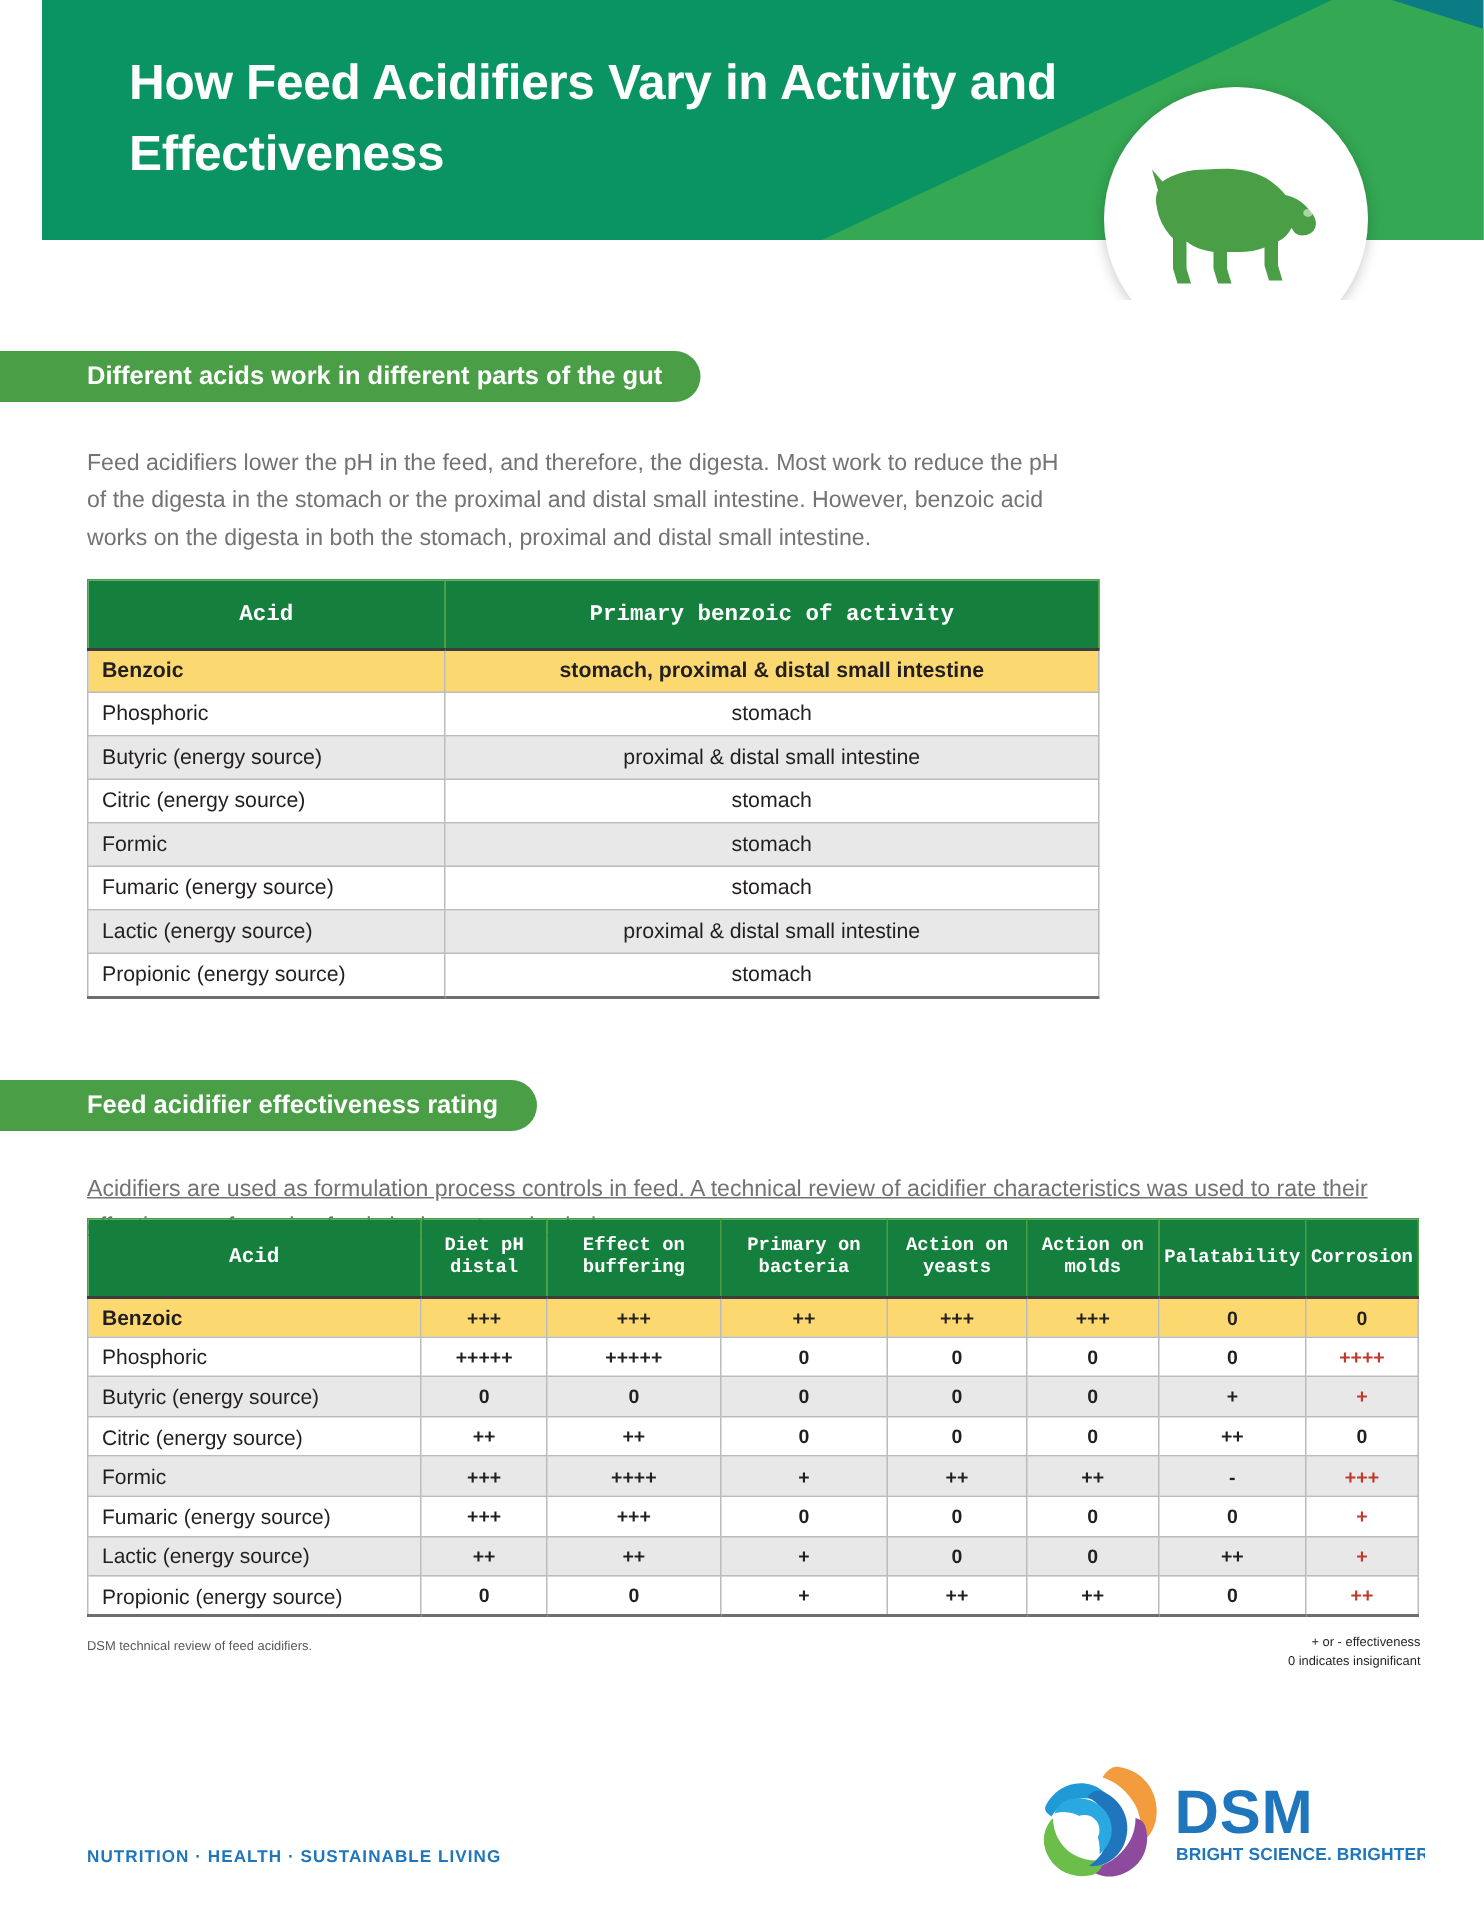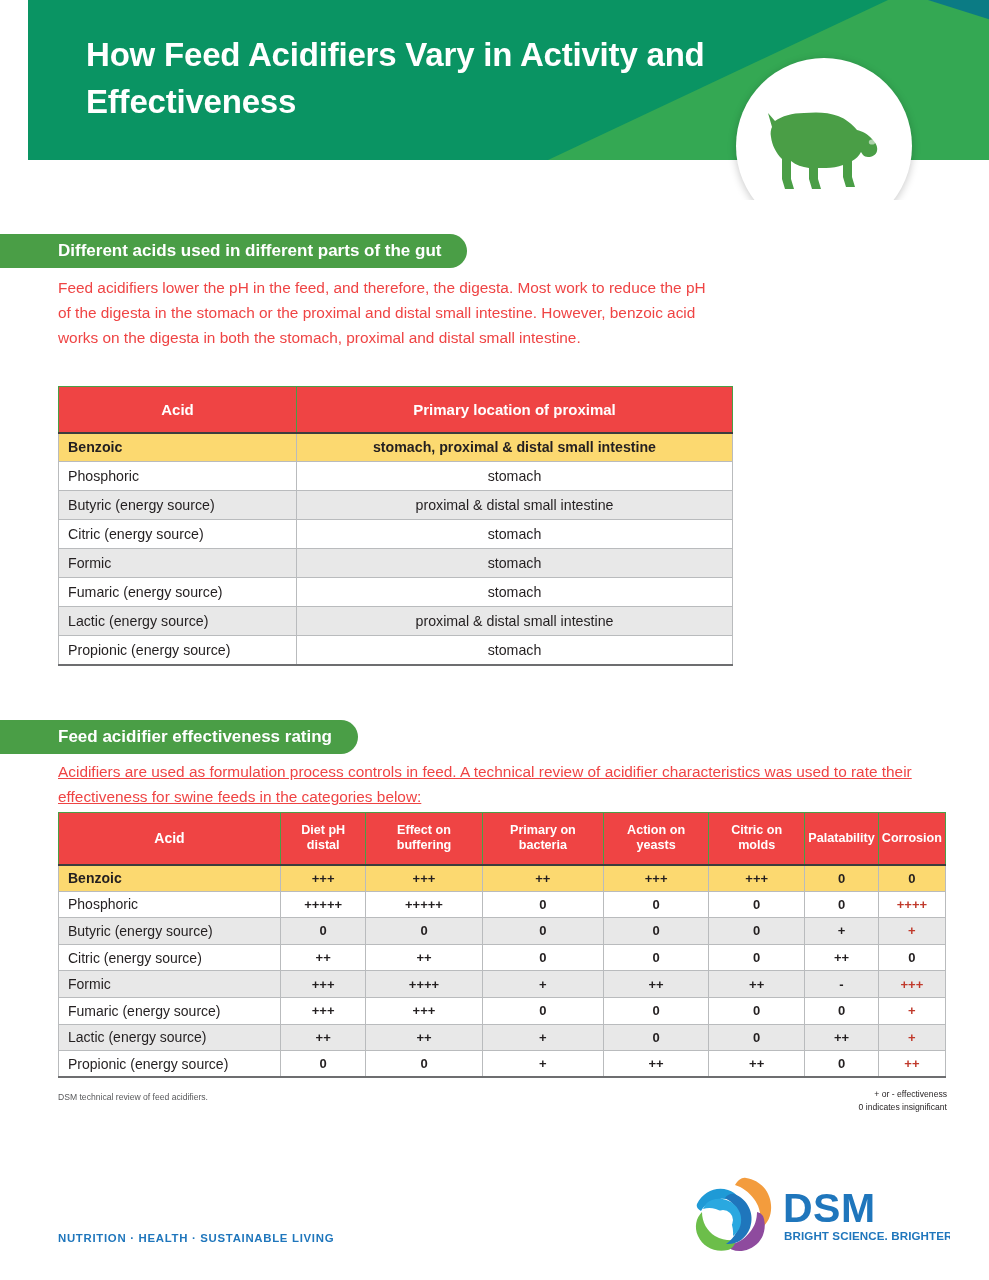--- a/index.html
+++ b/index.html
@@ -88,41 +88,43 @@
   }
   #pill-1 { top: 234px; }
   #pill-2 { top: 720px; }
 
   
   .para {
     position: absolute;
     left: 58px;
     font-size: 15.4px;
     line-height: 1.62;
-    color: #ef4444;
+    color: #737373;
+    margin-top: 21px;
   }
   #para-1 { top: 276px; width: 648px; }
   #para-2 { top: 760px; width: 880px; text-decoration: underline; }
 
   
   table {
     position: absolute;
     border-collapse: collapse;
     font-size: 13.6px;
   }
   table th, table td {
     border: 1px solid #b9bbbd;
   }
   thead th {
-    background: #ef4444;
+    background: #15803d;
     color: #ffffff;
     font-weight: bold;
     text-align: center;
     border: 1px solid #4a9e46;
     border-bottom: 2px solid #3d3d3d;
+    font-family: Liberation Mono, monospace;
   }
 
   
   #table-1 { left: 58px; top: 386px; width: 675px; }
   #table-1 thead th { font-size: 15px; height: 46px; }
   #table-1 th.c-acid { width: 238px; }
   #table-1 td { height: 29px; font-size: 14.2px; }
   #table-1 td.acid-name { padding-left: 9px; text-align: left; }
   #table-1 td.loc { text-align: center; }
   #table-1 tr.highlight td { background: #fcd970; font-weight: bold; }
@@ -210,28 +212,28 @@
           C101 57 98 60 94 62 L94 78 L97 88 L88 88 L85 78 L85 66
           C80 68 74 69 68 69 L60 69 L60 80 L63 90 L54 90 L51 80 L51 69
           C44 68 38 66 33 62 L33 80 L36 90 L27 90 L24 80 L24 60
           C18 54 14 46 13 38 C12 34 13 30 14 28 Z"></path>
         <ellipse cx="114" cy="43" rx="3.2" ry="2.6" fill="#ffffff" opacity="0.55"></ellipse>
       </svg>
     </span>
   </div>
 </div>
 
-<div class="pill" id="pill-1">Different acids used in different parts of the gut</div>
+<div class="pill" id="pill-1">Different acids work in different parts of the gut</div>
 <div class="para" id="para-1">Feed acidifiers lower the pH in the feed, and therefore, the digesta. Most work to reduce the pH of the digesta in the stomach or the proximal and distal small intestine. However, benzoic acid works on the digesta in both the stomach, proximal and distal small intestine.</div>
 
 <table id="table-1">
   <thead>
     <tr>
       <th class="c-acid">Acid</th>
-      <th>Primary location of proximal</th>
+      <th>Primary benzoic of activity</th>
     </tr>
   </thead>
   <tbody id="t1-body">
       <tr class="highlight">
         <td class="acid-name">Benzoic</td>
         <td class="loc">stomach, proximal &amp; distal small intestine</td>
       </tr>
       <tr>
         <td class="acid-name">Phosphoric</td>
         <td class="loc">stomach</td>
@@ -267,21 +269,21 @@
 <div class="para" id="para-2">Acidifiers are used as formulation process controls in feed. A technical review of acidifier characteristics was used to rate their effectiveness for swine feeds in the categories below:</div>
 
 <table id="table-2">
   <thead>
     <tr>
       <th class="c-acid">Acid</th>
       <th>Diet pH distal</th>
       <th>Effect on buffering</th>
       <th>Primary on bacteria</th>
       <th>Action on yeasts</th>
-      <th>Citric on molds</th>
+      <th>Action on molds</th>
       <th>Palatability</th>
       <th>Corrosion</th>
     </tr>
   </thead>
   <tbody id="t2-body">
       <tr class="highlight">
         <td class="acid-name">Benzoic</td>
         <td>+++</td>
         <td>+++</td>
         <td>++</td>

